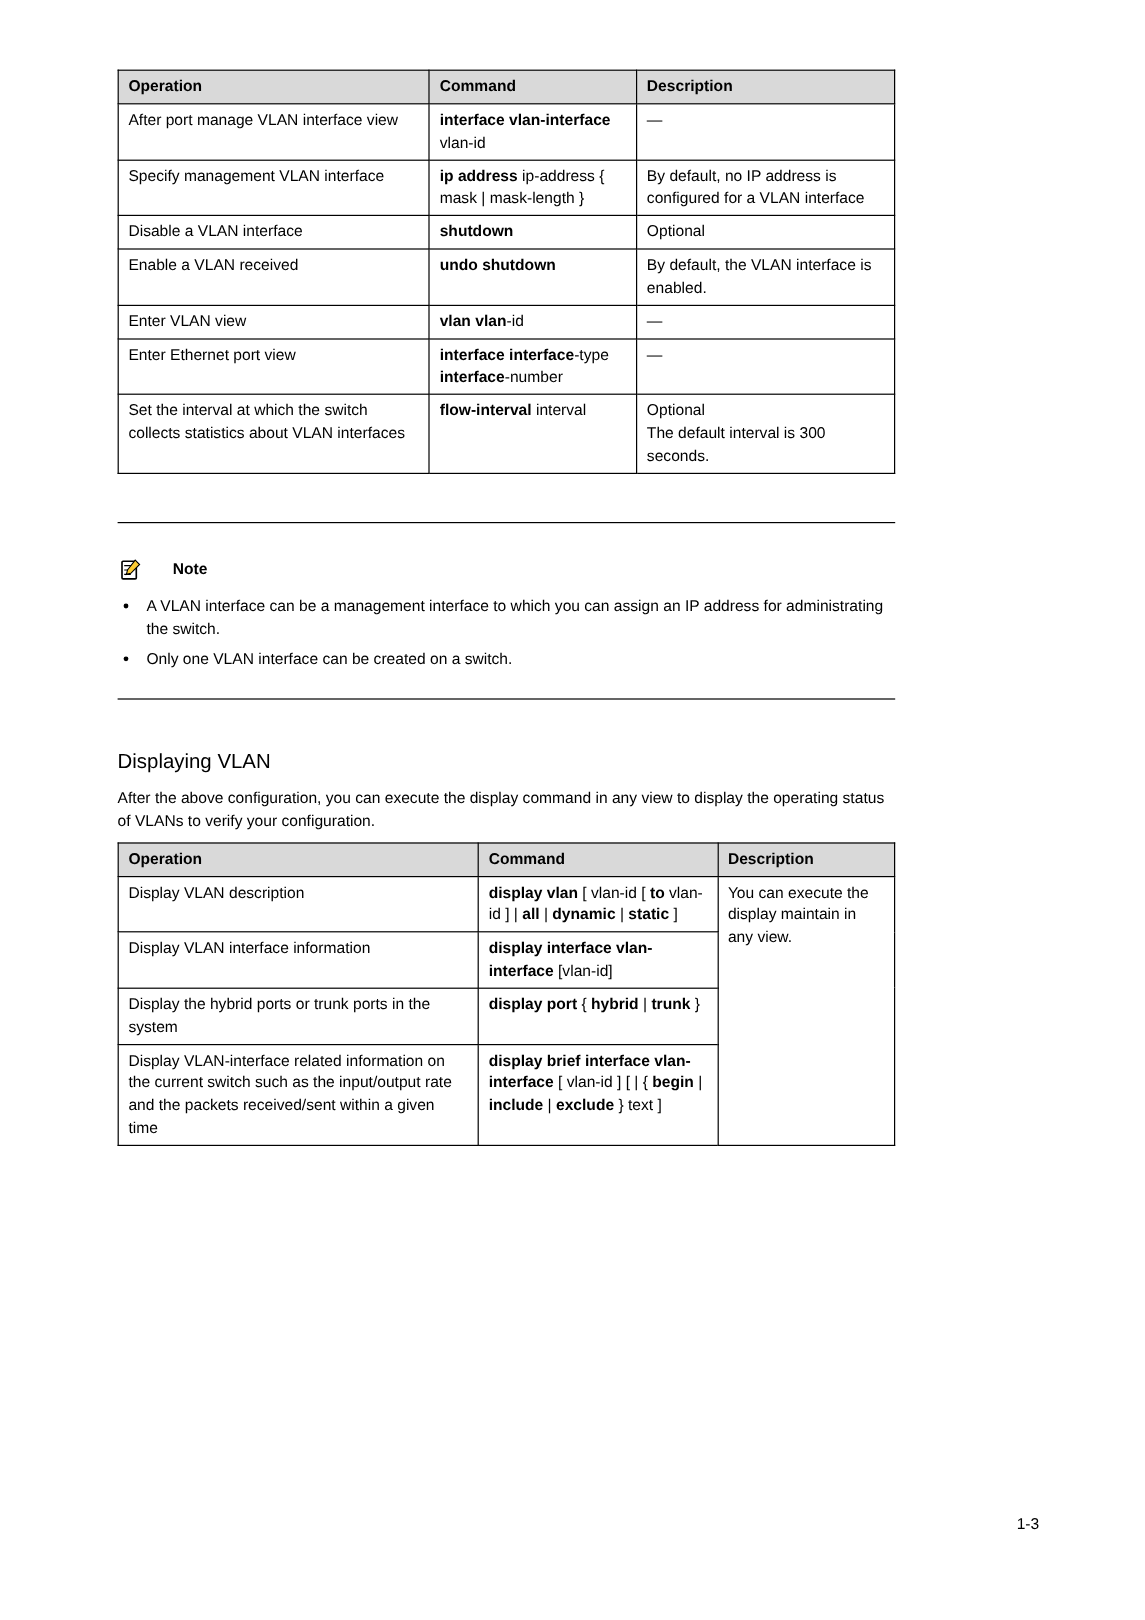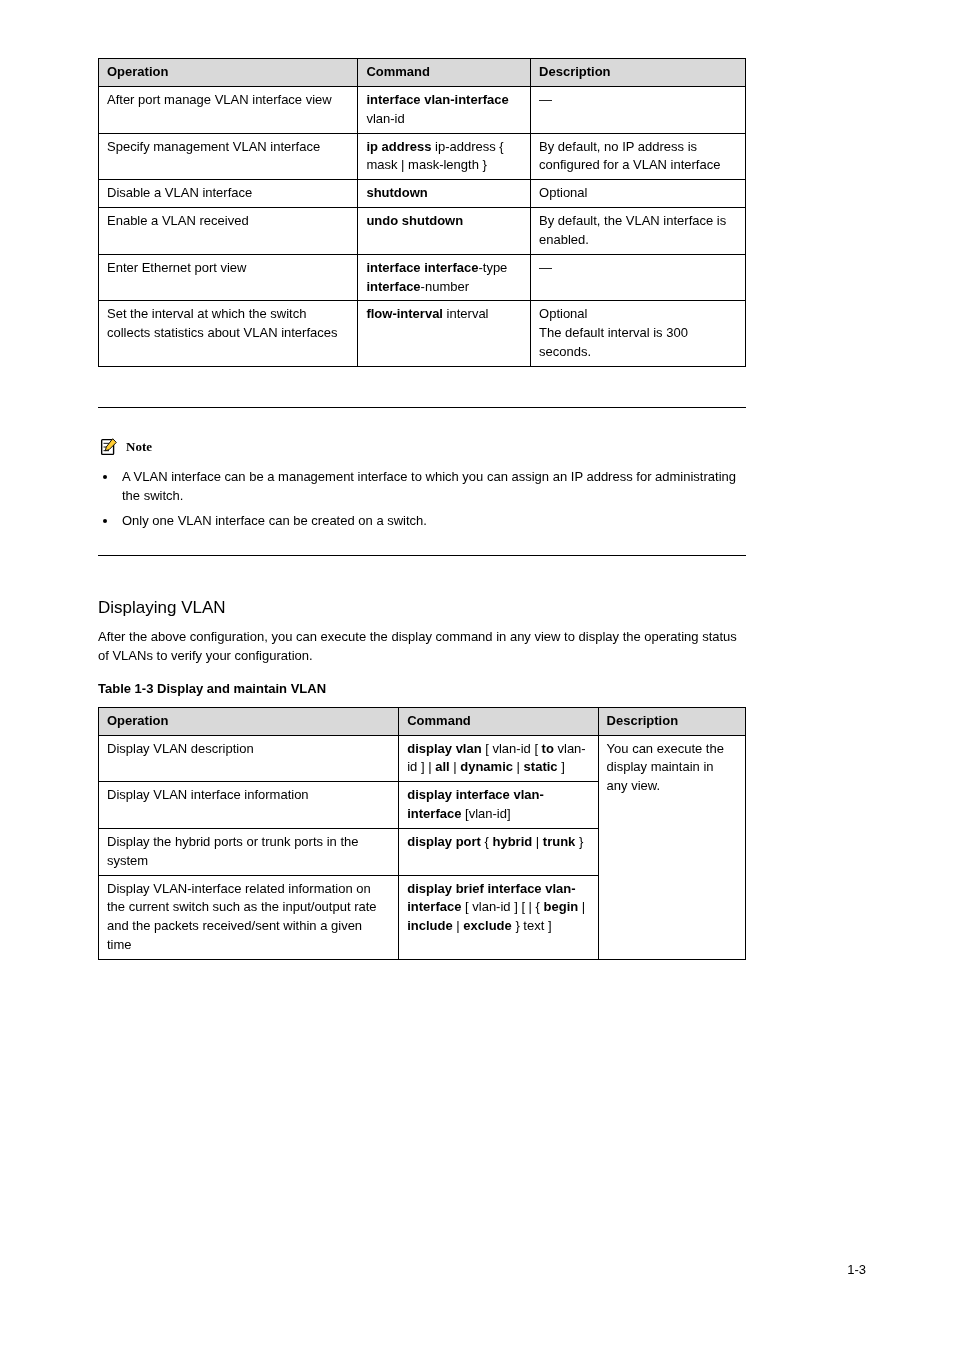--- a/index.html
+++ b/index.html
@@ -37,23 +37,22 @@
   .bold { font-weight: bold; }
   .note-block {
     border-top: 1px solid #000;
     border-bottom: 1px solid #000;
     margin: 40px 0 30px 0;
     padding: 10px 0 18px 0;
   }
   .note-header {
     display: flex;
     align-items: center;
-    gap: 6px;
+    gap: 24px;
     margin: 18px 0 10px 0;
-    font-family: Liberation Serif, serif;
   }
   .note-header .icon { width: 22px; height: 22px; }
   .note-header .label { font-weight: bold; font-size: 13px; }
   .note-list {
     margin: 0;
     padding-left: 20px;
   }
   .note-list li {
     margin: 6px 0;
     padding-left: 4px;
@@ -107,20 +106,25 @@
           <td>Disable a VLAN interface</td>
           <td><span><span class="bold">shutdown</span></span></td>
           <td>Optional</td>
         </tr>
         <tr>
           <td>Enable a VLAN received</td>
           <td><span><span class="bold">undo shutdown</span></span></td>
           <td>By default, the VLAN interface is enabled.</td>
         </tr>
         <tr>
+          <td>Enter VLAN view</td>
+          <td><span><span class="bold">vlan</span> <span class="bold">vlan</span>-id</span></td>
+          <td>—</td>
+        </tr>
+        <tr>
           <td>Enter Ethernet port view</td>
           <td><span><span class="bold">interface</span> <span class="bold">interface</span>-type <span class="bold">interface</span>-number</span></td>
           <td>—</td>
         </tr>
         <tr>
           <td>Set the interval at which the switch collects statistics about VLAN interfaces</td>
           <td><span><span class="bold">flow-interval</span> interval</span></td>
           <td>Optional<br>The default interval is 300 seconds.</td>
         </tr>
       </tbody>
@@ -138,21 +142,20 @@
       <span class="label">Note</span>
     </div>
     <ul class="note-list">
       <li>A VLAN interface can be a management interface to which you can assign an IP address for administrating the switch.</li>
       <li>Only one VLAN interface can be created on a switch.</li>
     </ul>
   </div>
 
   <h2 class="section">Displaying VLAN</h2>
   <p class="para">After the above configuration, you can execute the display command in any view to display the operating status of VLANs to verify your configuration.</p>
-  <p class="caption">Table 1-3 Display and maintain VLAN</p>
 
   <table class="spec">
     <thead>
       <tr>
         <th>Operation</th>
         <th>Command</th>
         <th>Description</th>
       </tr>
     </thead>
     <tbody>

